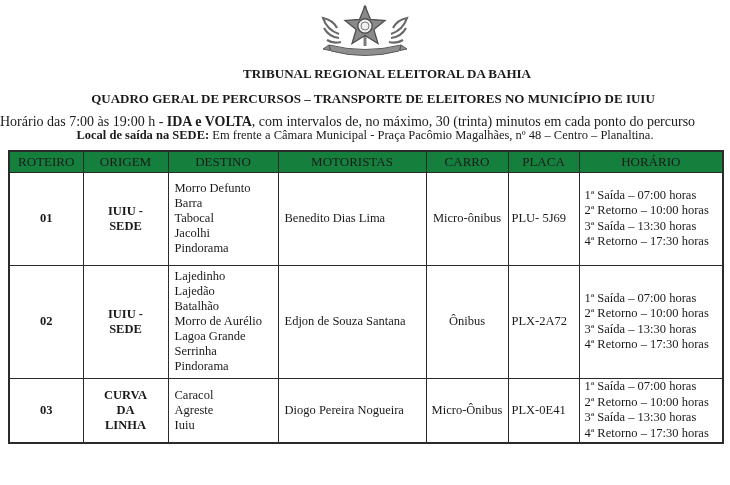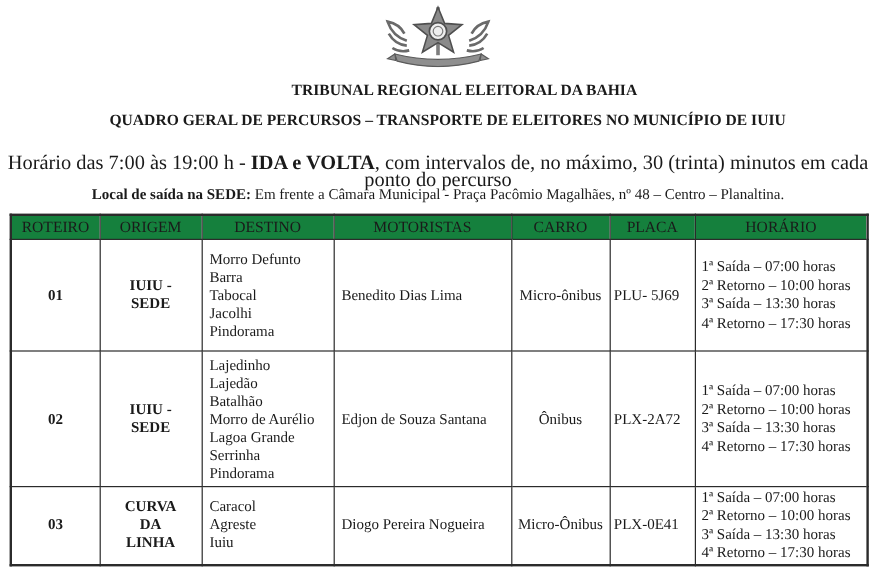--- a/index.html
+++ b/index.html
@@ -12,21 +12,21 @@
   }
   .page { width: 730px; height: 485px; position: relative; }
 
   .emblem-wrap { width: 100%; display: flex; justify-content: center; padding-top: 4px; }
 
   .org-title   { margin-top: 7px;  text-align: center; font-weight: bold; font-size: 13px; line-height: 14px; padding-left: 44px; }
   .org-zone    { text-align: center; font-weight: bold; font-size: 13px; line-height: 14px; }
   .anexo-line  { margin-top: 11px; text-align: center; font-size: 13px; line-height: 14px; }
   .anexo-line span { font-weight: bold; text-decoration: underline; }
   .doc-subtitle{ margin-top: 11px; text-align: center; font-weight: bold; font-size: 13px; line-height: 14px; margin-left: 16px; }
-  .schedule-line { margin-top: 22px; text-align: center; font-size: 17px; line-height: 13.5px; }
+  .schedule-line { margin-top: 9px; text-align: left; font-size: 14px; line-height: 13.5px; }
   .location-line { text-align: center; font-size: 12.5px; line-height: 13.5px; }
   .b { font-weight: bold; }
 
   table.routes {
     margin: 8px 0 0 8px;
     width: 714px;
     border-collapse: collapse;
     table-layout: fixed;
     font-size: 12.5px;
   }

